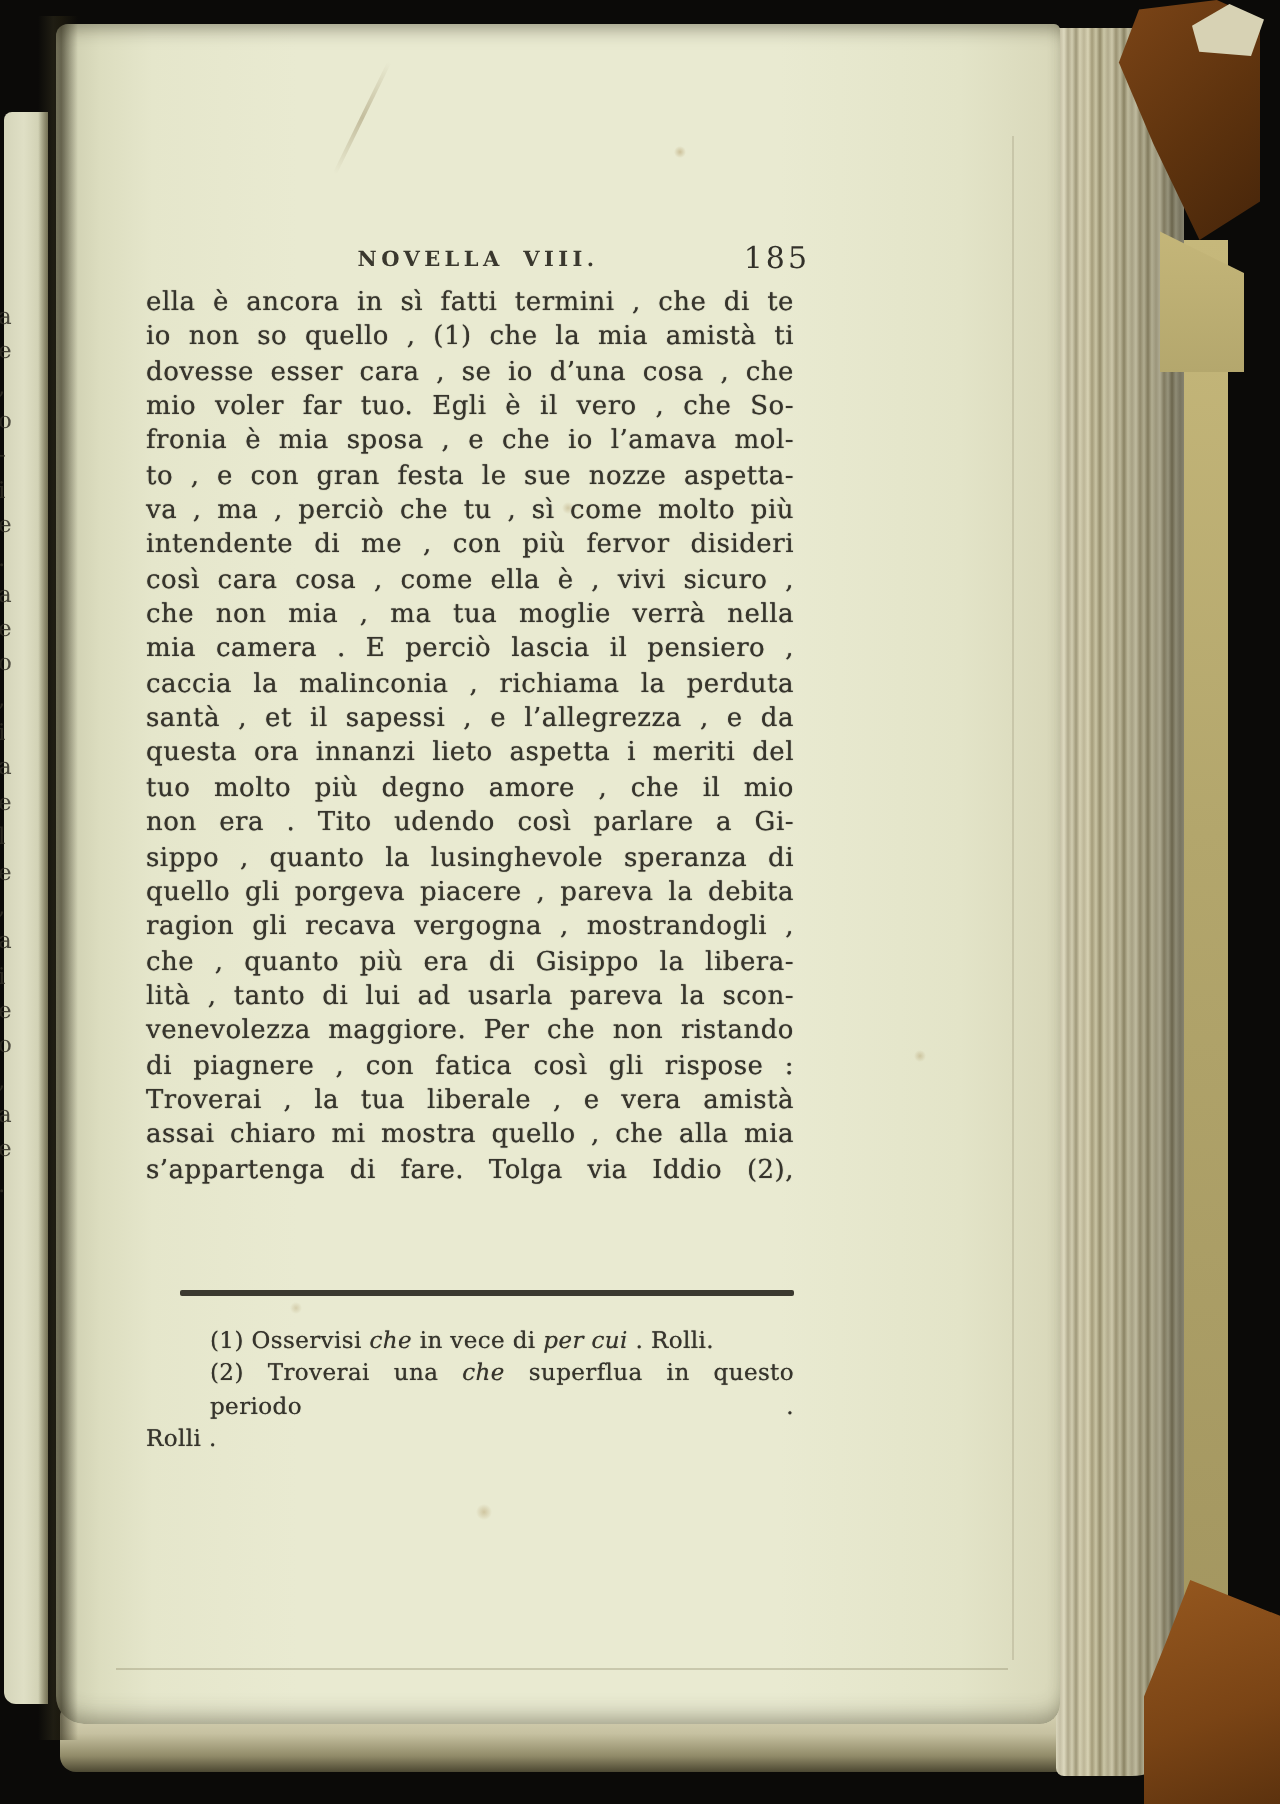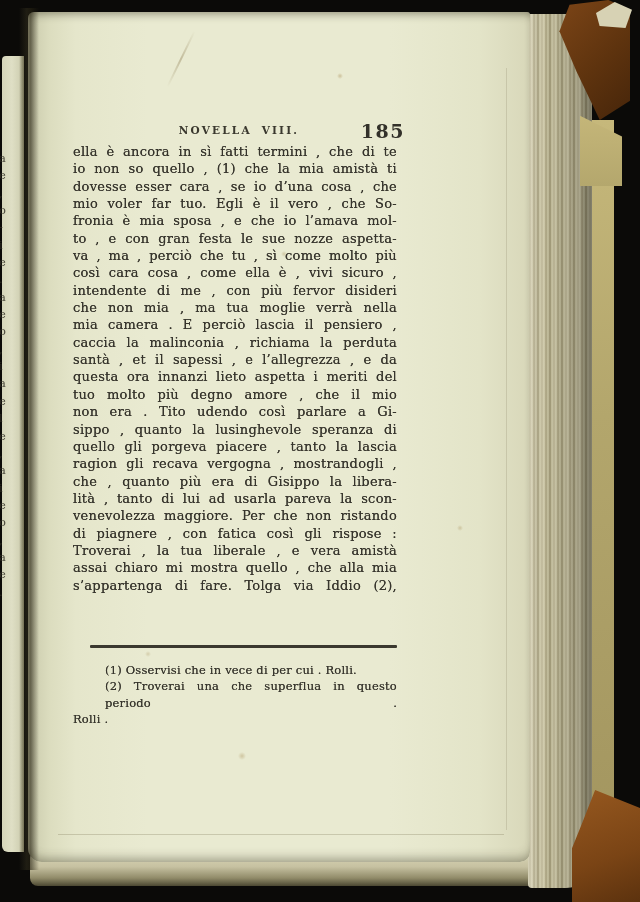--- a/index.html
+++ b/index.html
@@ -96,38 +96,38 @@
 
   
   .text-col{position:absolute;left:45px;top:0;width:324px;height:100%;color:#36342c;}
   .header{position:absolute;top:112px;left:12px;width:100%;height:18px;}
   .running-title{
     display:block;text-align:center;transform:translateX(-8px);
     font-size:10.5px;font-weight:bold;letter-spacing:2.2px;word-spacing:4px;
     color:#3a382e;
   }
   .page-num{
-    position:absolute;right:4px;top:-4px;font-size:19px;letter-spacing:1.5px;color:#33312a;font-weight:bold;
+    position:absolute;right:4px;top:-4px;font-size:15px;letter-spacing:1.5px;color:#33312a;
   }
   .body-text{position:absolute;top:131px;left:0;width:100%;}
   .line{
     font-size:13px;line-height:17.35px;height:17.35px;
     text-align:justify;text-align-last:justify;
     letter-spacing:0.25px;word-spacing:1px;
     color:#36342c;text-shadow:0 0 0.5px rgba(54,52,44,0.85);
   }
   .fn-rule{position:absolute;top:633px;left:17px;width:307px;height:2.5px;background:#3b392f;border-radius:1px;}
   .footnotes{position:absolute;top:650px;left:0;width:324px;}
   .fn-line{
     font-size:11.5px;line-height:16.3px;letter-spacing:0.2px;
     color:#36342c;text-shadow:0 0 0.4px rgba(54,52,44,0.8);
   }
   .fn-line.ind{padding-left:32px;}
   .fn-line.just{text-align:justify;text-align-last:justify;}
-  .it{}
+  .it{font-style:italic;}
 </style>
 </head>
 <body>
 
 <div class="scene">
 
   <div class="facing-sliver">
     <div class="edge-marks">
         <div class="mark">a</div>
         <div class="mark">e</div>
@@ -178,31 +178,31 @@
       </div>
 
       <div class="body-text">
           <div class="line">ella è ancora in sì fatti termini , che di te</div>
           <div class="line">io non so quello , (1) che la mia amistà ti</div>
           <div class="line">dovesse esser cara , se io d’una cosa , che</div>
           <div class="line">mio voler far tuo. Egli è il vero , che So-</div>
           <div class="line">fronia è mia sposa , e che io l’amava mol-</div>
           <div class="line">to , e con gran festa le sue nozze aspetta-</div>
           <div class="line">va , ma , perciò che tu , sì come molto più</div>
+          <div class="line">intendente di me , con più fervor disideri</div>
           <div class="line">così cara cosa , come ella è , vivi sicuro ,</div>
-          <div class="line">intendente di me , con più fervor disideri</div>
           <div class="line">che non mia , ma tua moglie verrà nella</div>
           <div class="line">mia camera . E perciò lascia il pensiero ,</div>
           <div class="line">caccia la malinconia , richiama la perduta</div>
           <div class="line">santà , et il sapessi , e l’allegrezza , e da</div>
           <div class="line">questa ora innanzi lieto aspetta i meriti del</div>
           <div class="line">tuo molto più degno amore , che il mio</div>
           <div class="line">non era . Tito udendo così parlare a Gi-</div>
           <div class="line">sippo , quanto la lusinghevole speranza di</div>
-          <div class="line">quello gli porgeva piacere , tanto la lascia</div>
+          <div class="line">quello gli porgeva piacere , pareva la debita</div>
           <div class="line">ragion gli recava vergogna , mostrandogli ,</div>
           <div class="line">che , quanto più era di Gisippo la libera-</div>
           <div class="line">lità , tanto di lui ad usarla pareva la scon-</div>
           <div class="line">venevolezza maggiore. Per che non ristando</div>
           <div class="line">di piagnere , con fatica così gli rispose :</div>
           <div class="line">Troverai , la tua liberale , e vera amistà</div>
           <div class="line">assai chiaro mi mostra quello , che alla mia</div>
           <div class="line">s’appartenga di fare. Tolga via Iddio (2),</div>
         </div>
 

